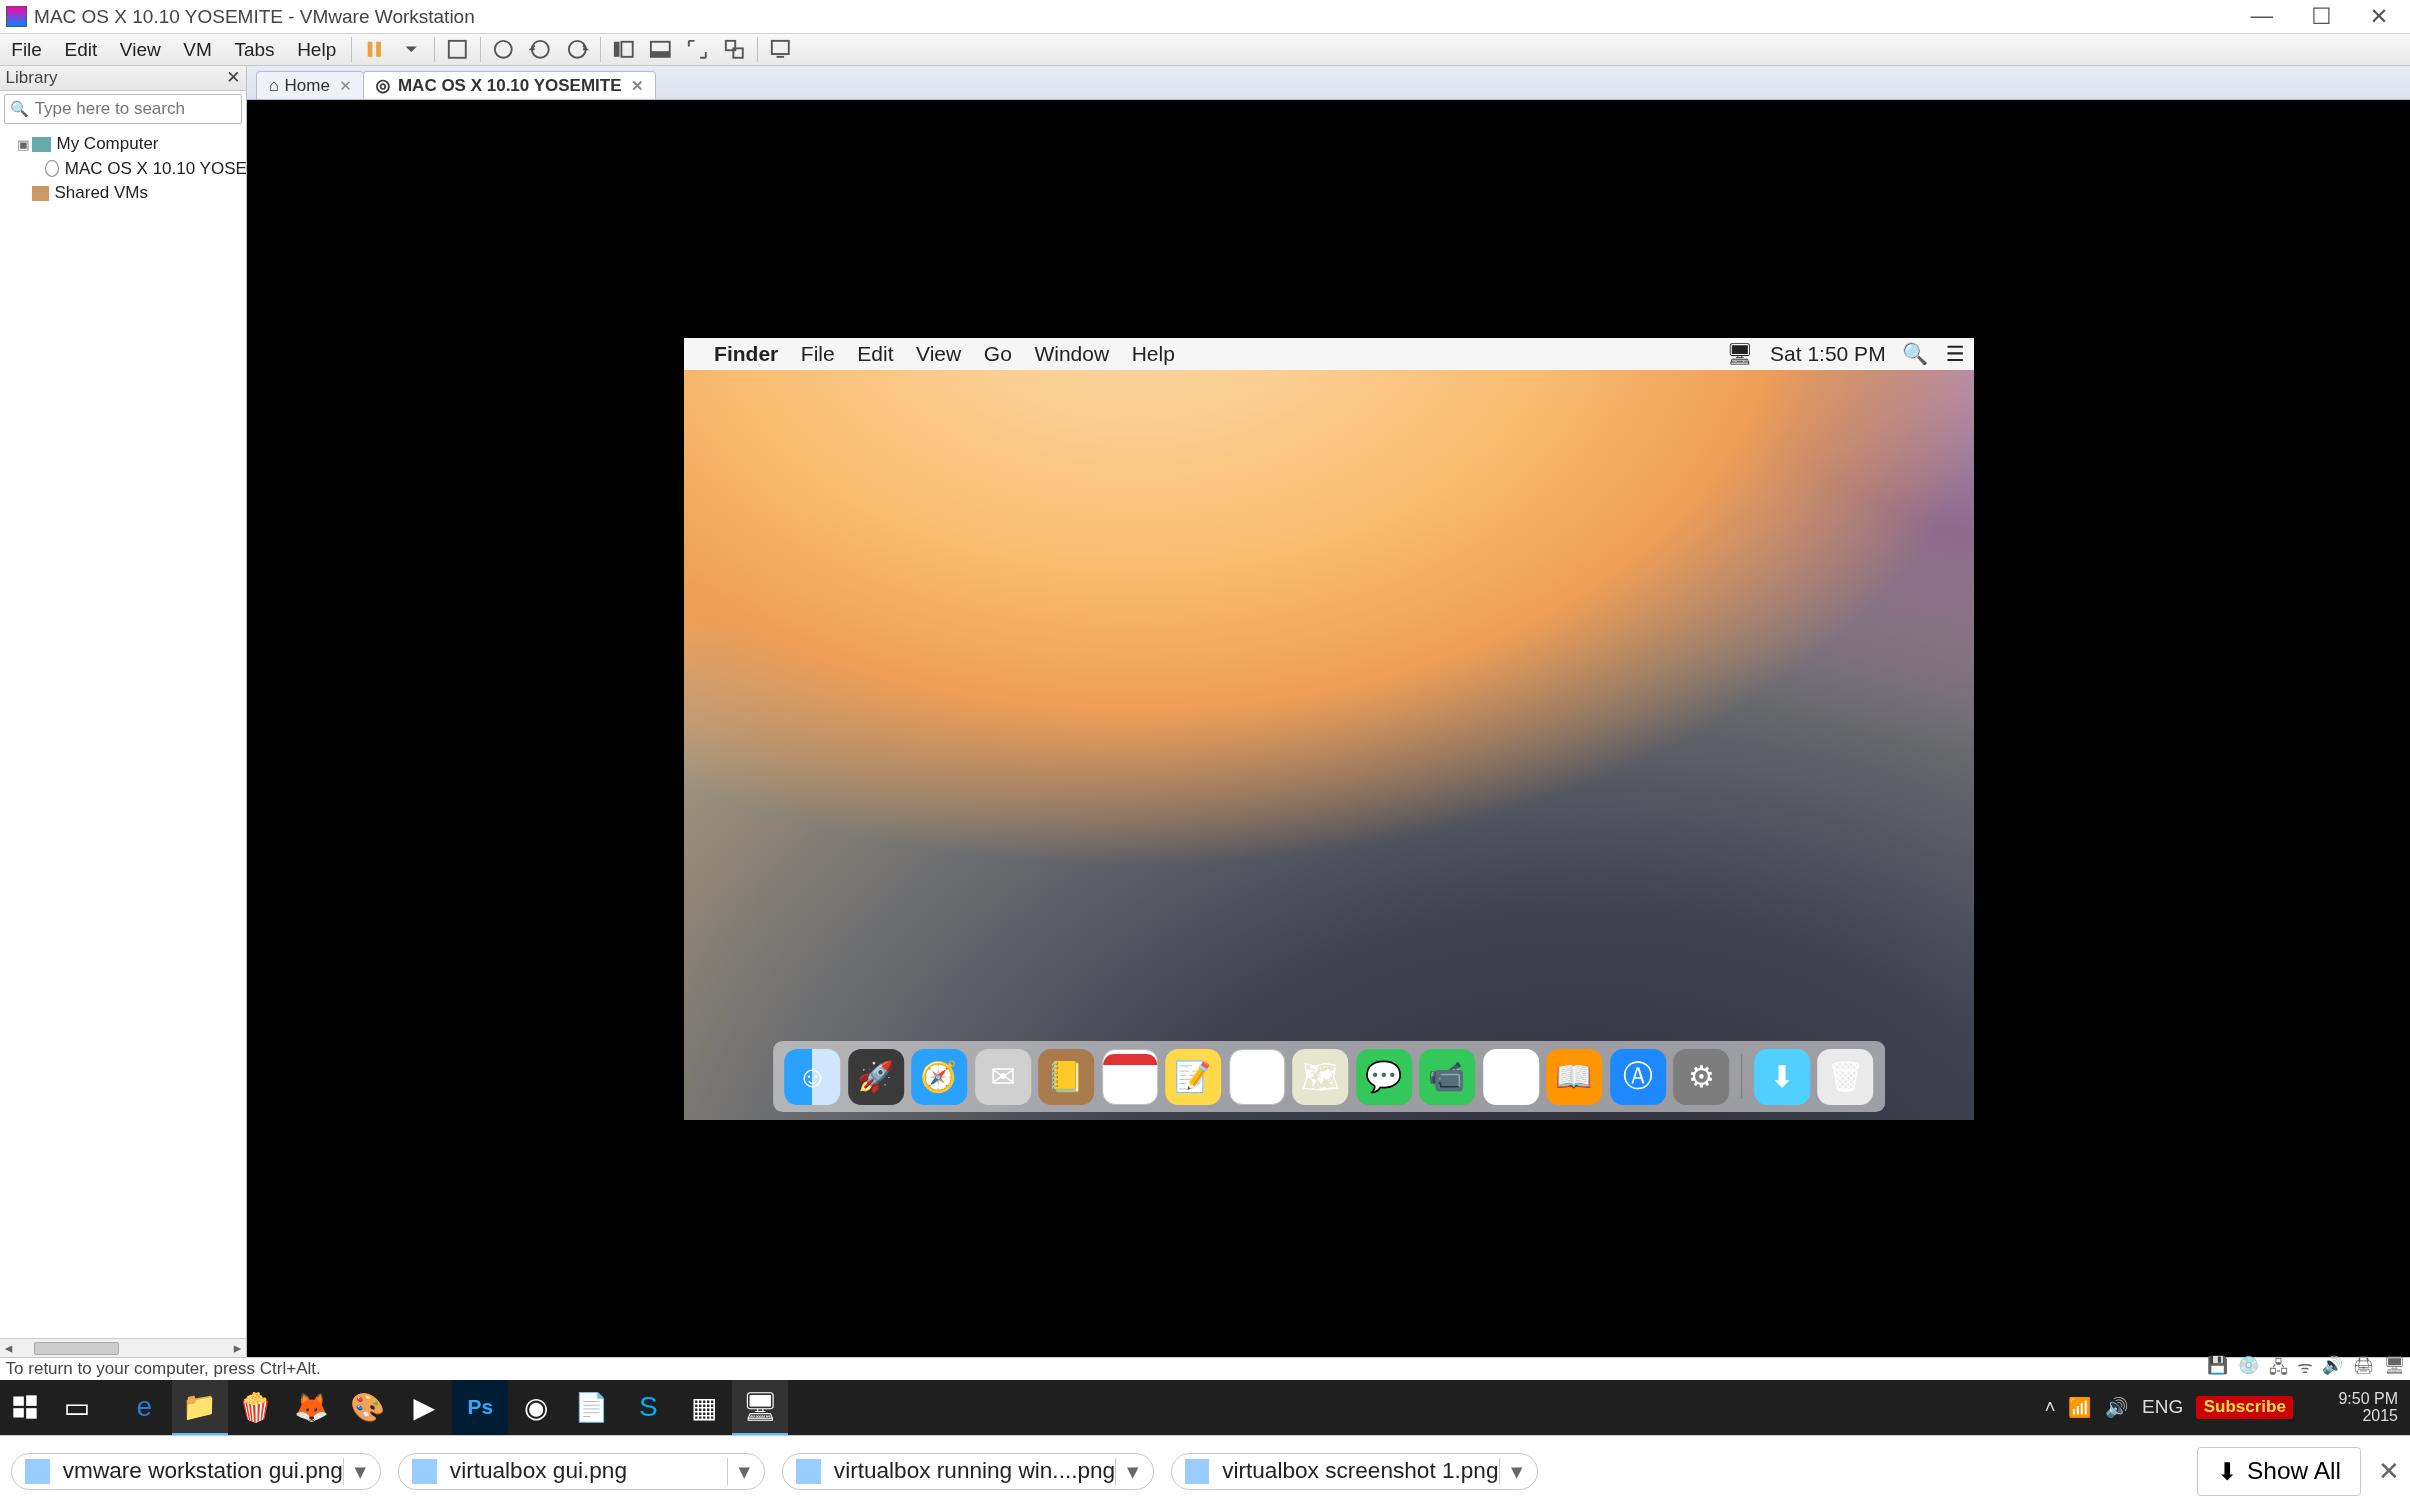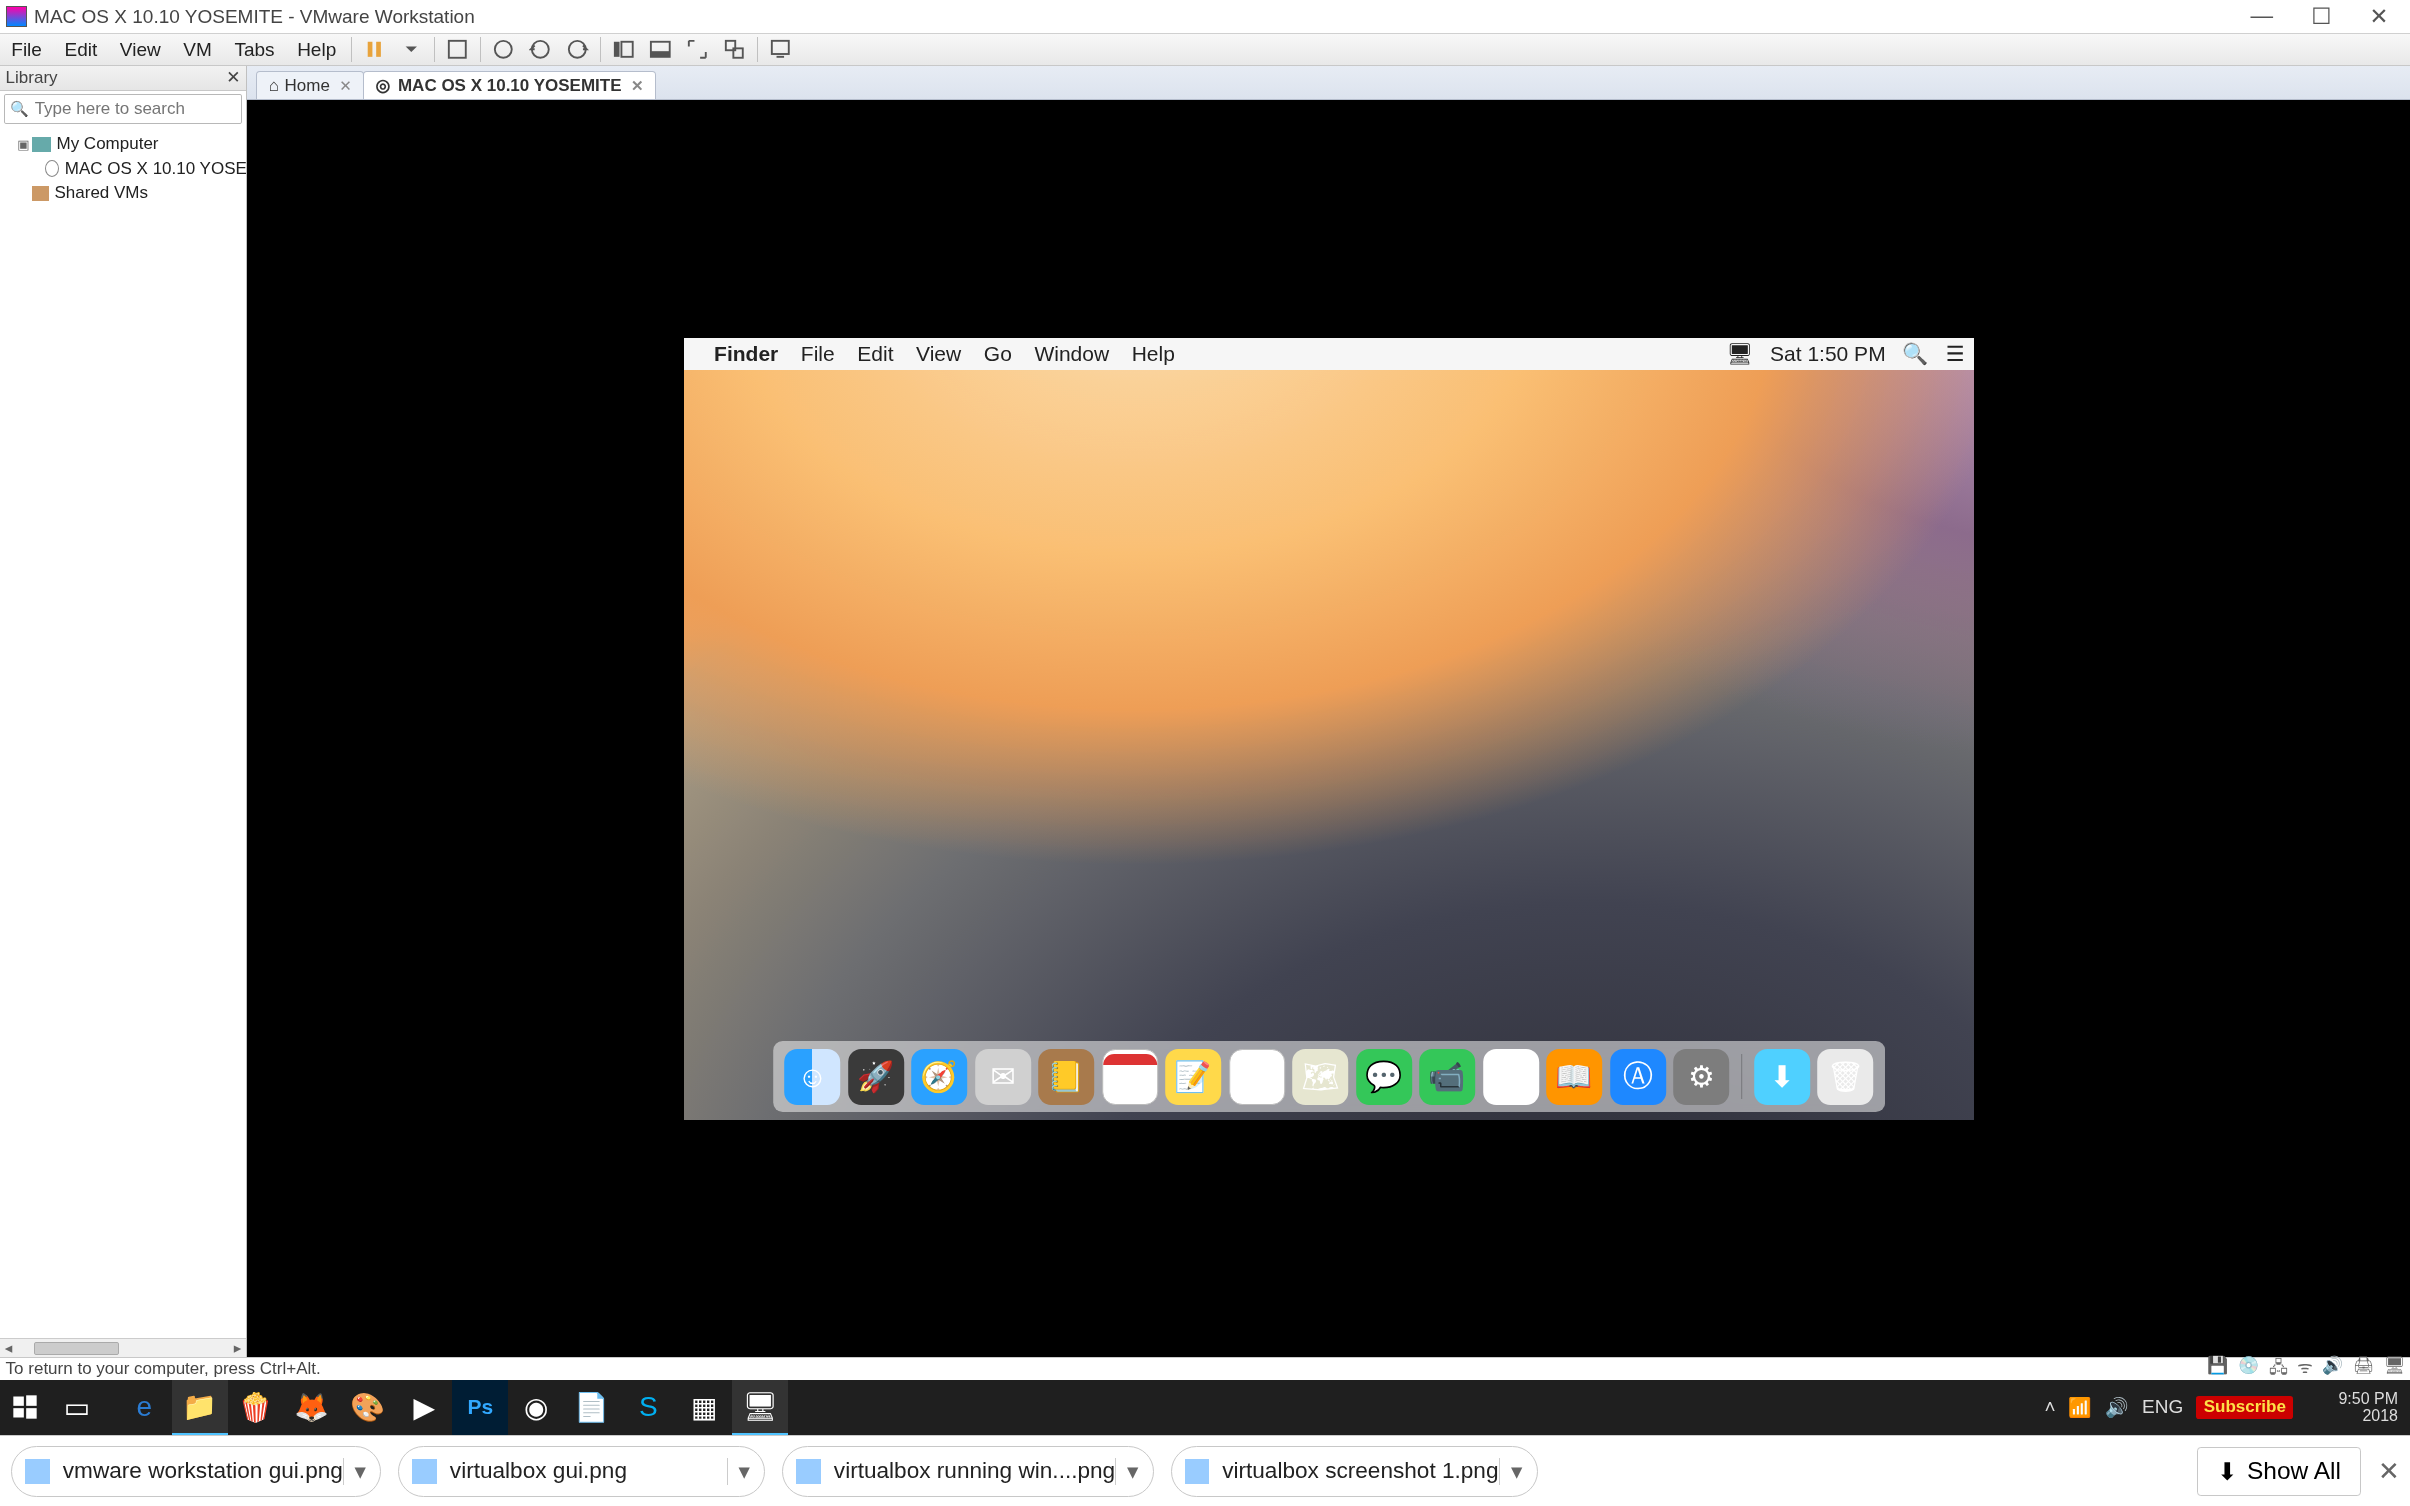--- a/index.html
+++ b/index.html
@@ -93,21 +93,21 @@
   .win-search { flex: 0 0 433px; height: 41px; background: #2d2d2d; margin-left: 3.8px; display: flex; align-items: center; padding: 0 13px; color: #ccc; font-size: 21px; }
   .win-search input { background: transparent; border: 0; outline: 0; color: #ccc; font-size: 21px; flex: 1; }
   .tb-apps { display: flex; gap: 0; margin-left: 11.3px; }
   .tb-app { width: 56px; height: 55px; display: flex; align-items: center; justify-content: center; font-size: 28px; }
   .tb-app.active { border-bottom: 2.8px solid #4fc3ff; background: #333; }
   .tb-tray { margin-left: auto; display: flex; align-items: center; gap: 13px; padding-right: 13px; color: #ddd; font-size: 19px; }
   .tb-clock { text-align: right; font-size: 16px; line-height: 1.1; margin-left: 32px; }
   .subscribe { background: #cc0000; color: #fde047; font-size: 17px; padding: 1.9px 7.5px; border-radius: 2.8px; font-weight: 700; }
 
   .dl-shelf { height: 72px; background: #fff; border-top: 0.9px solid #ccc; display: flex; align-items: center; padding: 0 11.3px; gap: 17px; }
-  .dl-item { height: 51px; border: 0.9px solid #c8c8c8; border-radius: 26px; display: flex; align-items: center; padding: 0 13px; font-size: 22.6px; color: #222; min-width: 367px; justify-content: space-between; }
+  .dl-item { height: 37px; border: 0.9px solid #c8c8c8; border-radius: 26px; display: flex; align-items: center; padding: 0 13px; font-size: 22.6px; color: #222; min-width: 367px; justify-content: space-between; }
   .dl-item .img-ico { width: 24.5px; height: 24.5px; background: #9cf; margin-right: 13px; }
   .dl-item .dd { margin-left: auto; width: 24.5px; text-align: center; color: #666; border-left: 0.9px solid #ccc; padding-left: 9.4px; }
   .dl-right { margin-left: auto; display: flex; align-items: center; gap: 17px; }
   .showall { border: 0.9px solid #c8c8c8; border-radius: 3.8px; padding: 9.4px 19px; font-size: 24.5px; display:flex; align-items:center; gap:9.4px;}
   .dl-x { font-size: 26px; color: #666; }
 </style>
 </head>
 <body>
 
 <div class="title-bar">
@@ -334,21 +334,21 @@
     <div class="tb-app active">🖥</div>
   </div>
   <div class="tb-tray">
     <span>˄</span>
     <span>📶</span>
     <span>🔊</span>
     <span>ENG</span>
     <span class="subscribe">Subscribe</span>
     <div class="tb-clock">
       <div>9:50 PM</div>
-      <div>2018</div>
+      <div>2015</div>
     </div>
   </div>
 </div>
 
 <div class="dl-shelf">
   <div class="dl-item">
     <span class="img-ico"></span>
     <span>vmware workstation gui.png</span>
     <span class="dd">▾</span>
   </div>

